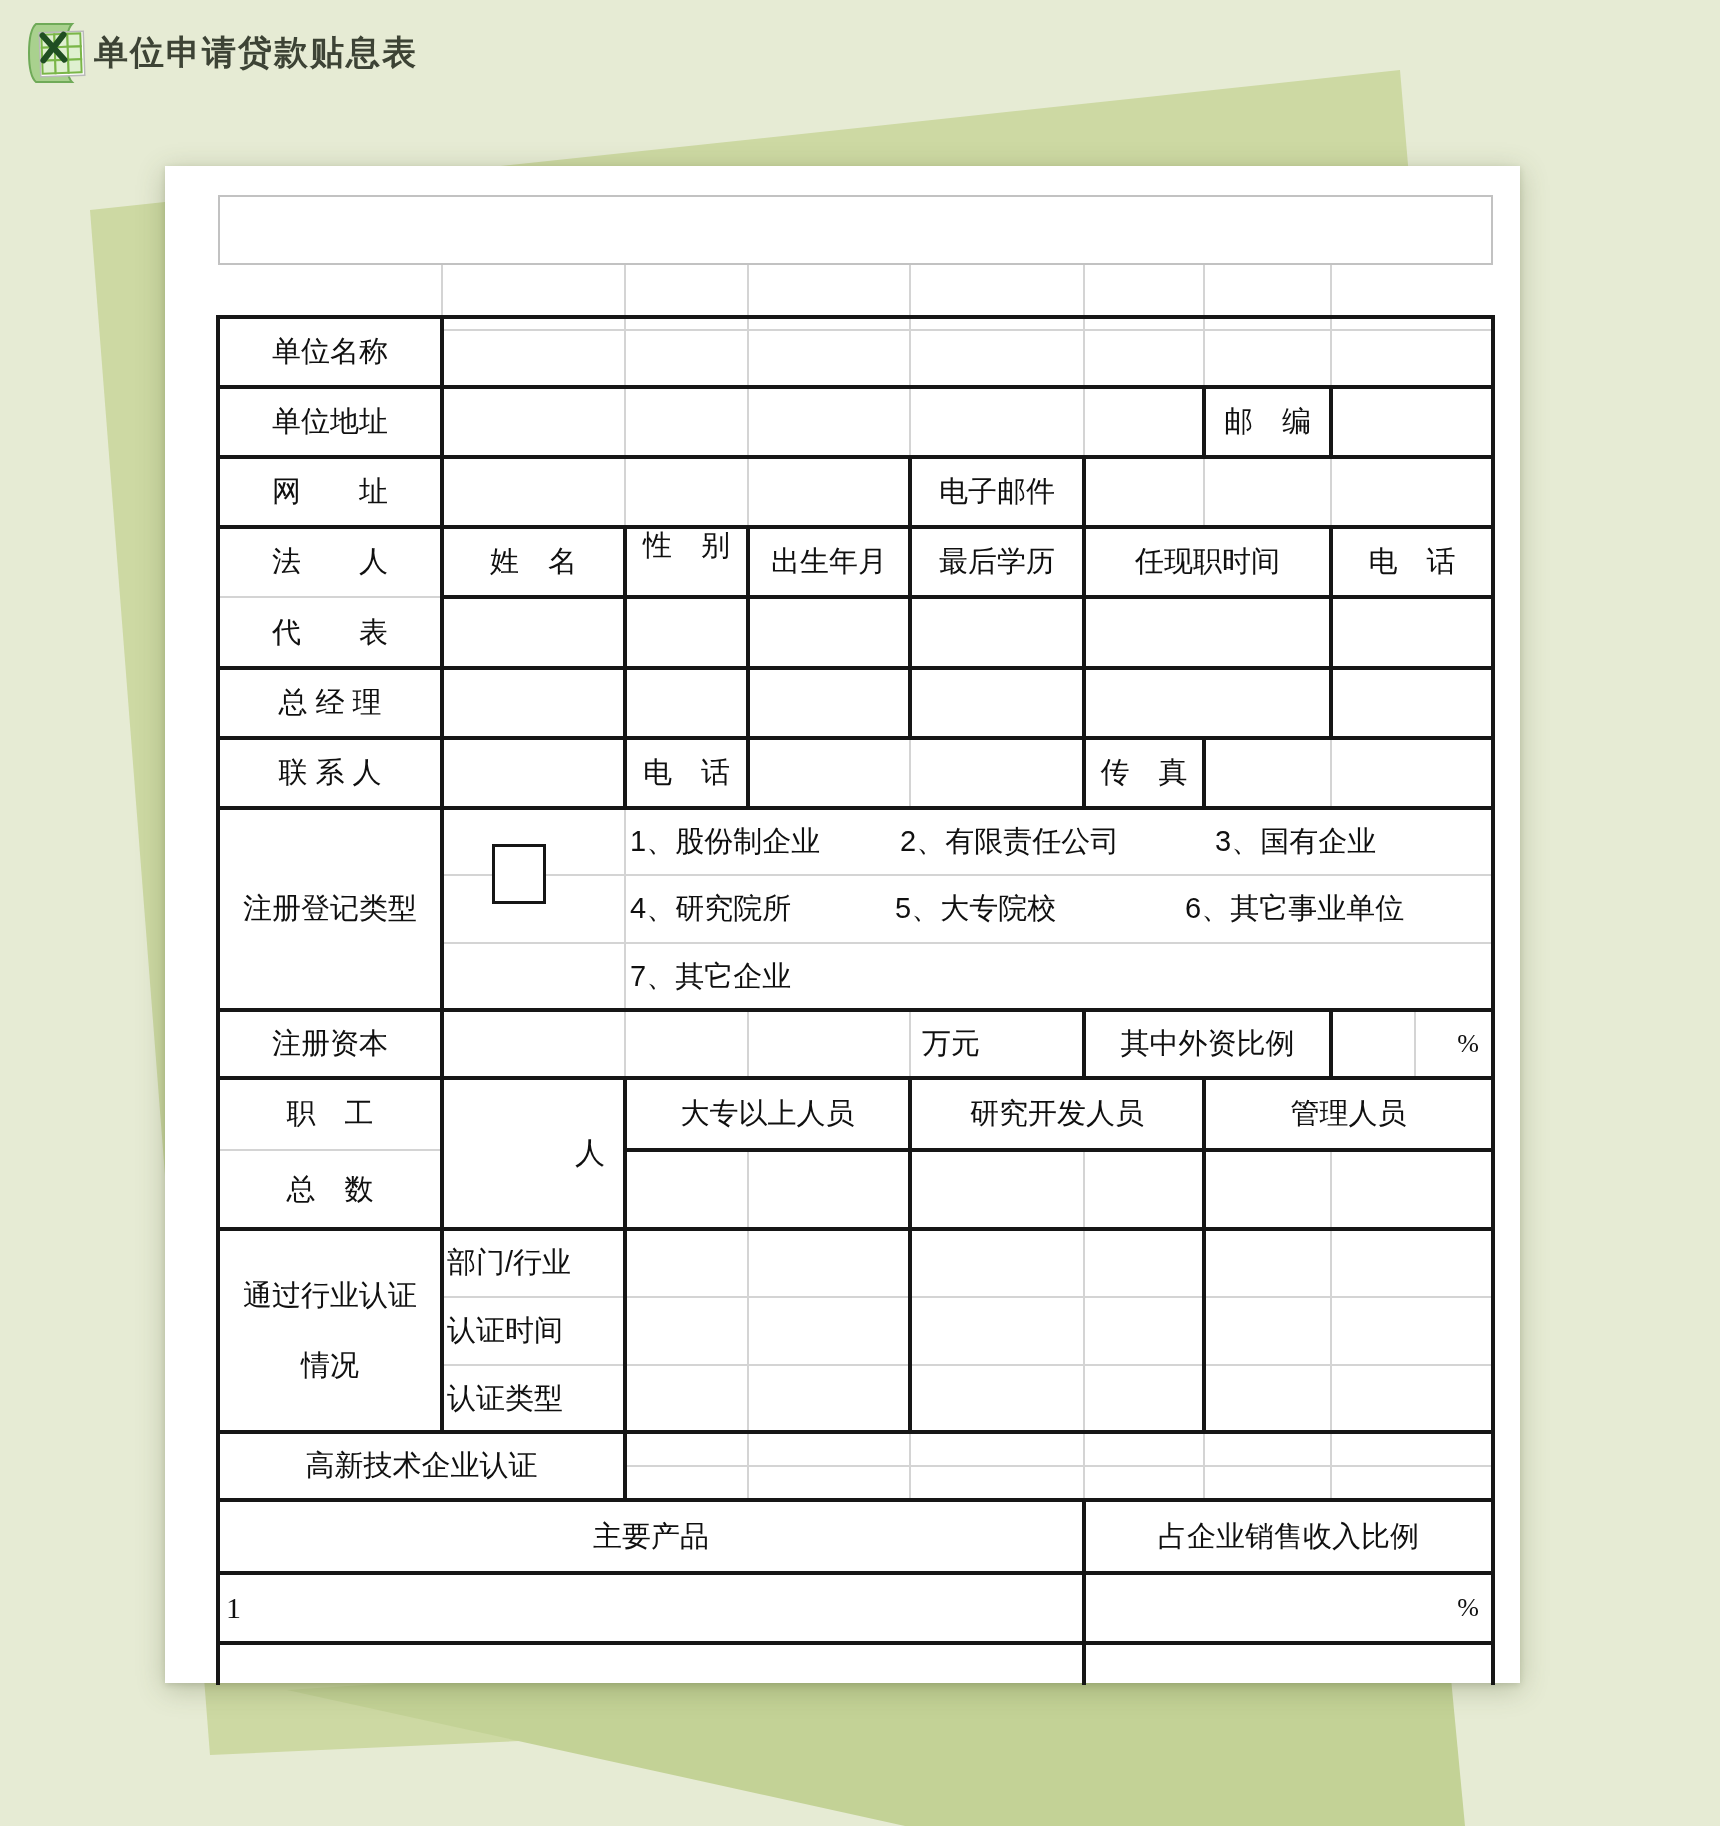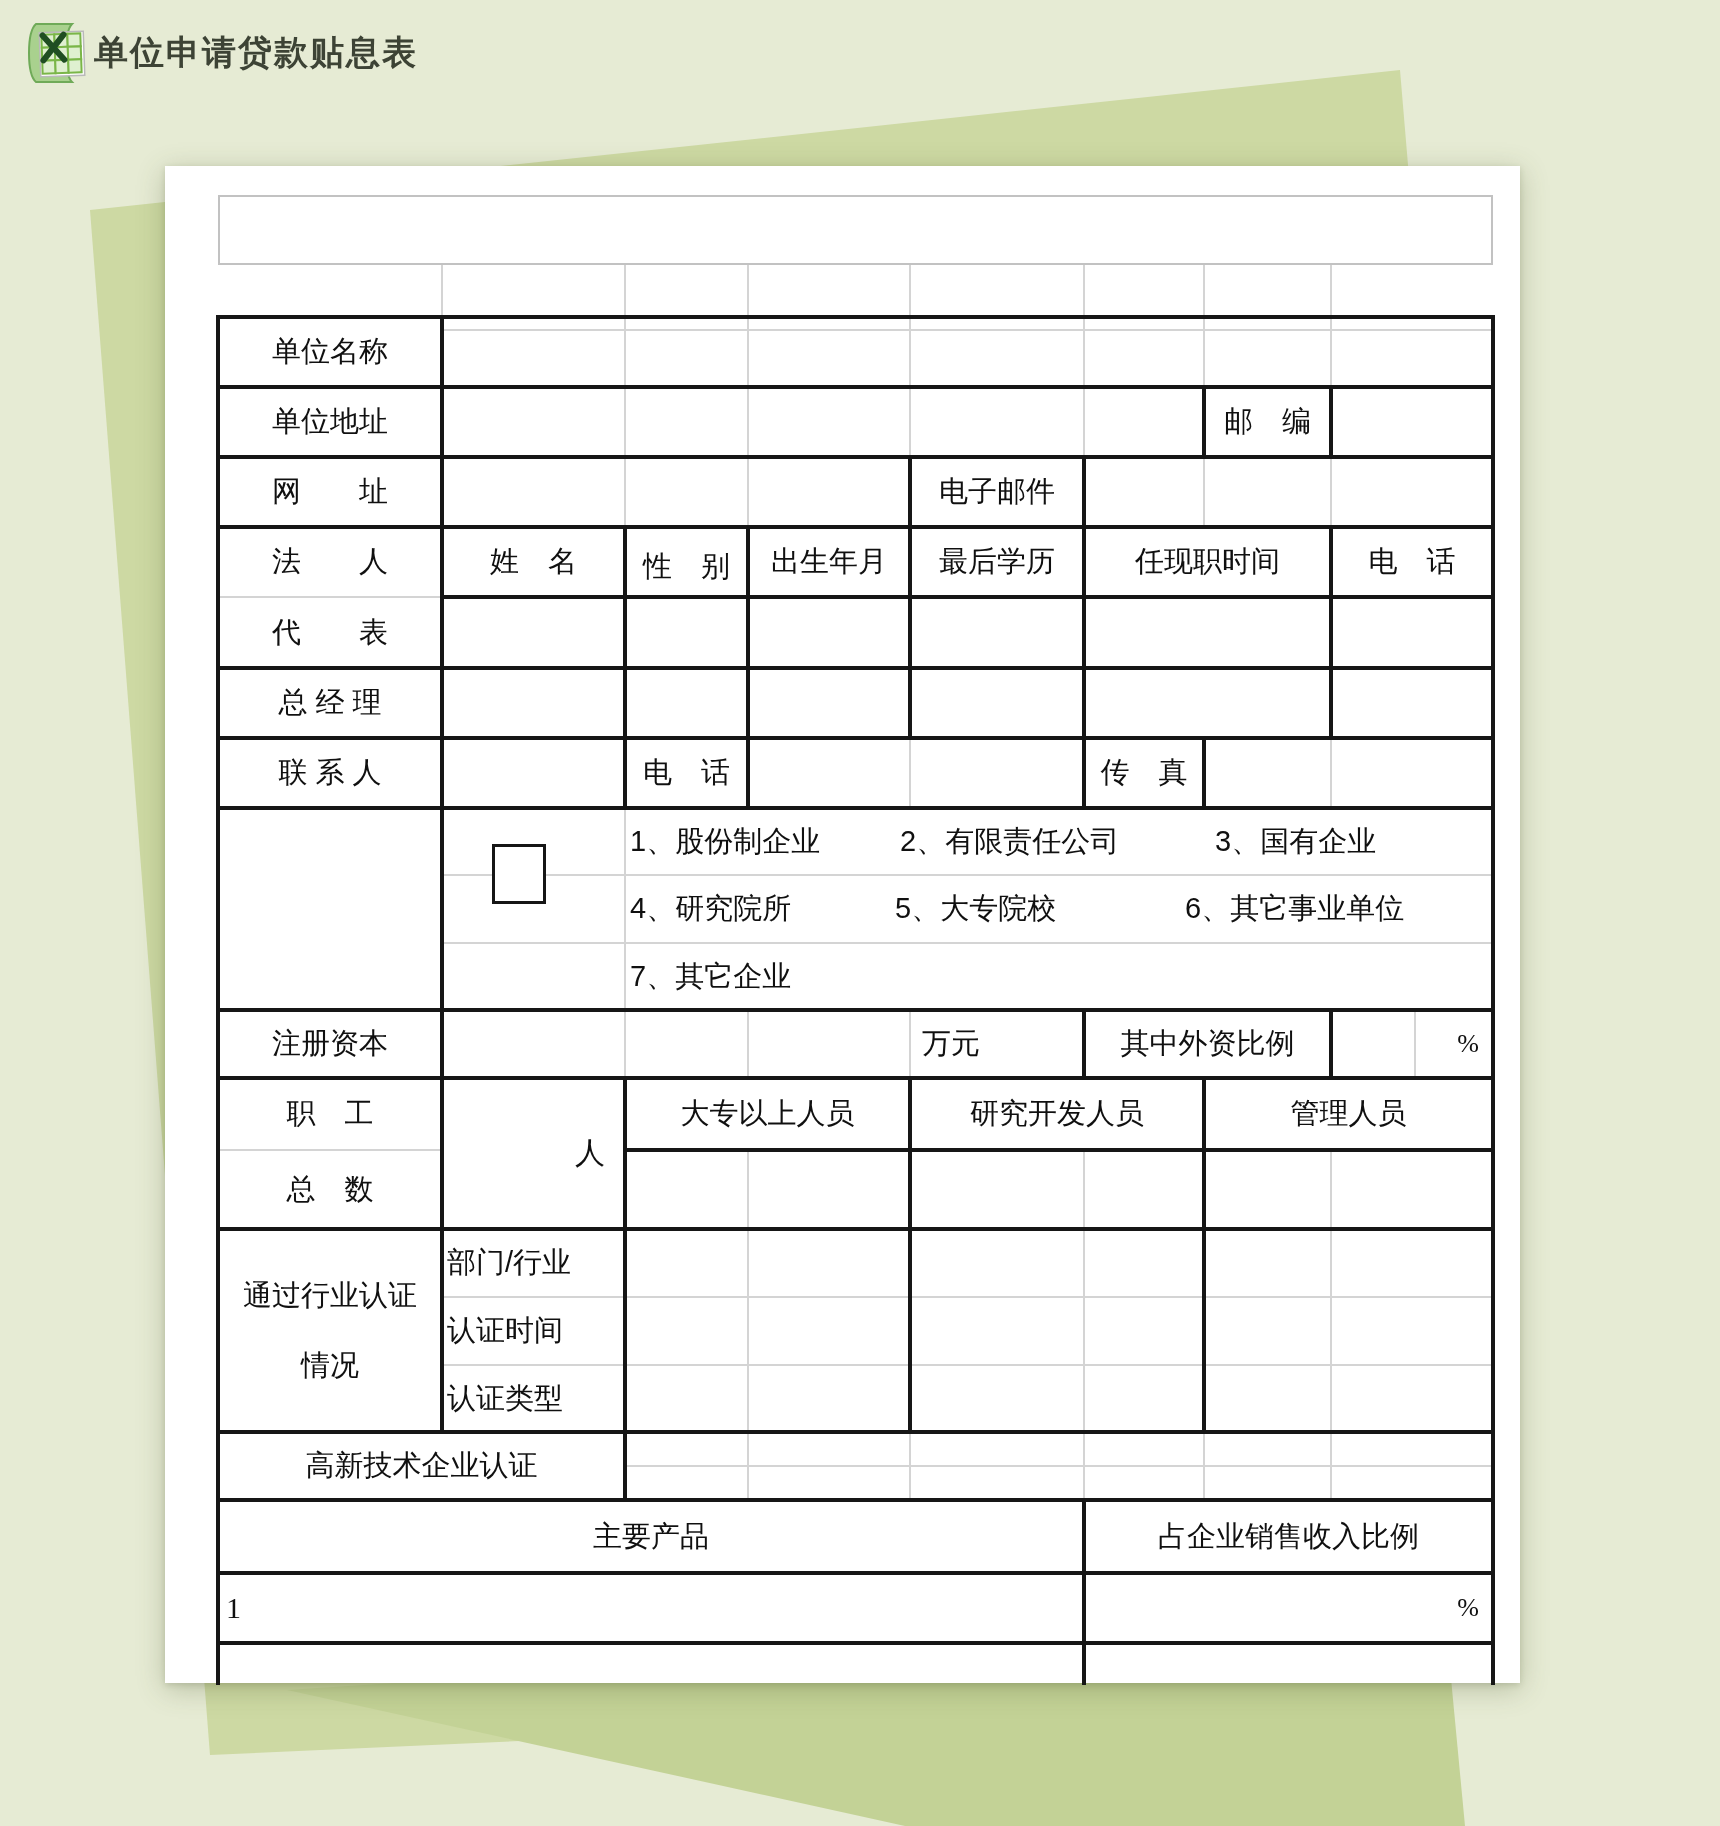--- a/index.html
+++ b/index.html
@@ -74,29 +74,30 @@
 
   <div id="section-title-box"></div>
 
   <div class="cell" style="left:53px;top:151px;width:224px;height:70px;">单位名称</div>
   <div class="cell" style="left:53px;top:221px;width:224px;height:70px;">单位地址</div>
   <div class="cell" style="left:53px;top:291px;width:224px;height:70px;">网　　址</div>
   <div class="cell" style="left:53px;top:361px;width:224px;height:70px;">法　　人</div>
   <div class="cell" style="left:53px;top:502px;width:224px;height:70px;">总 经 理</div>
   <div class="cell" style="left:53px;top:431px;width:224px;height:71px;">代　　表</div>
   <div class="cell" style="left:53px;top:572px;width:224px;height:70px;">联 系 人</div>
+  <div class="cell" style="left:53px;top:642px;width:224px;height:202px;">注册登记类型</div>
   <div class="cell" style="left:53px;top:844px;width:224px;height:68px;">注册资本</div>
   <div class="cell" style="left:53px;top:912px;width:224px;height:72px;">职　工</div>
   <div class="cell" style="left:53px;top:984px;width:224px;height:79px;">总　数</div>
 
   <div class="cell" style="left:1039px;top:221px;width:127px;height:70px;">邮　编</div>
   <div class="cell" style="left:745px;top:291px;width:174px;height:70px;">电子邮件</div>
 
   <div class="cell" style="left:277px;top:361px;width:183px;height:70px;">姓　名</div>
-  <div class="cell" style="left:460px;top:366px;width:123px;height:70px;">性　别</div>
+  <div class="cell" style="left:460px;top:345px;width:123px;height:70px;">性　别</div>
   <div class="cell" style="left:583px;top:361px;width:162px;height:70px;">出生年月</div>
   <div class="cell" style="left:745px;top:361px;width:174px;height:70px;">最后学历</div>
   <div class="cell" style="left:919px;top:361px;width:247px;height:70px;">任现职时间</div>
   <div class="cell" style="left:1166px;top:361px;width:162px;height:70px;">电　话</div>
 
   <div class="cell" style="left:460px;top:572px;width:123px;height:70px;">电　话</div>
   <div class="cell" style="left:919px;top:572px;width:120px;height:70px;">传　真</div>
 
   <div class="cell left" style="left:465px;top:642px;width:262px;height:67px;">1、股份制企业</div>
   <div class="cell left" style="left:735px;top:642px;width:305px;height:67px;">2、有限责任公司</div>

